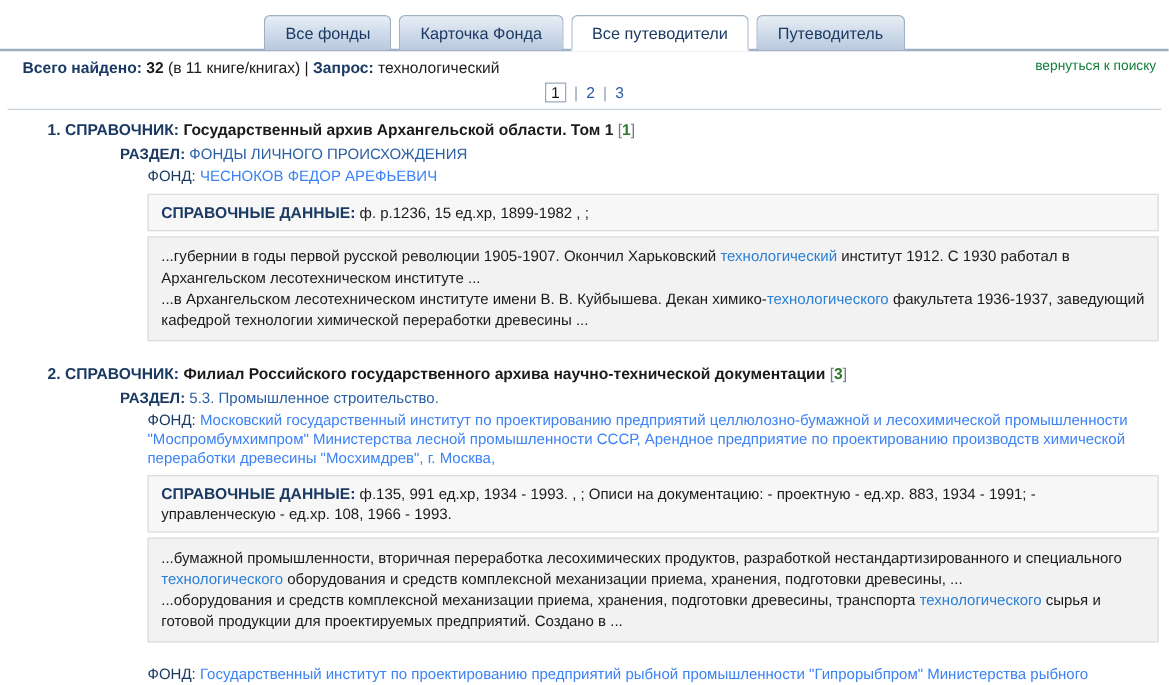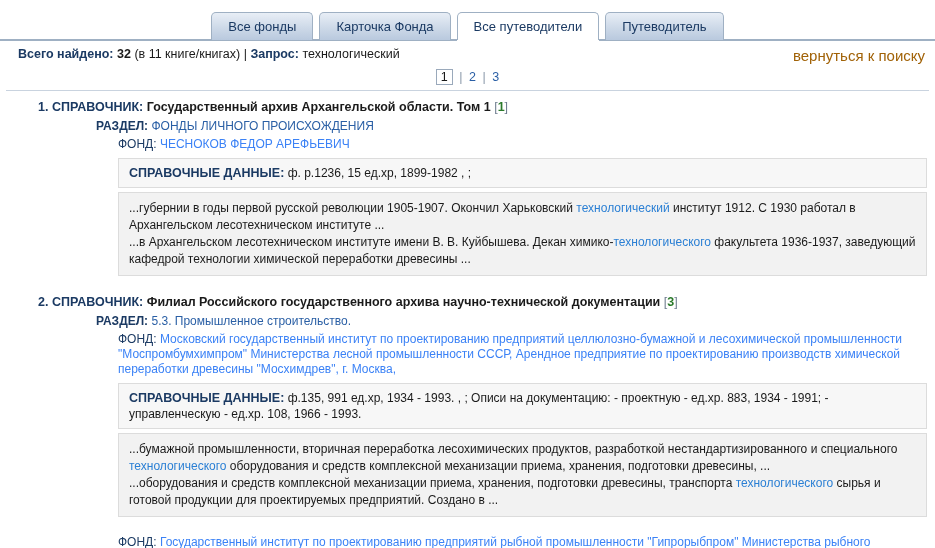--- a/index.html
+++ b/index.html
@@ -65,22 +65,22 @@
     justify-content: space-between;
     padding: 6px 10px 4px 18px;
     font-size: 12.5px;
     color: #1b3a63;
     gap: 28px;
   }
   .summary-left .num { color: #1a1a1a; font-weight: bold; }
   .summary-left .label { color: #1b3a63; font-weight: bold; }
   .summary-left .query { color: #1a1a1a; font-weight: normal; }
   .back-link {
-    color: #a16207;
-    font-size: 15px;
+    color: #15803d;
+    font-size: 11px;
     text-decoration: none;
     cursor: pointer;
   }
 
   
   .pager {
     text-align: center;
     font-size: 12.5px;
     color: #2a5fa5;
     padding: 2px 0 6px 0;

